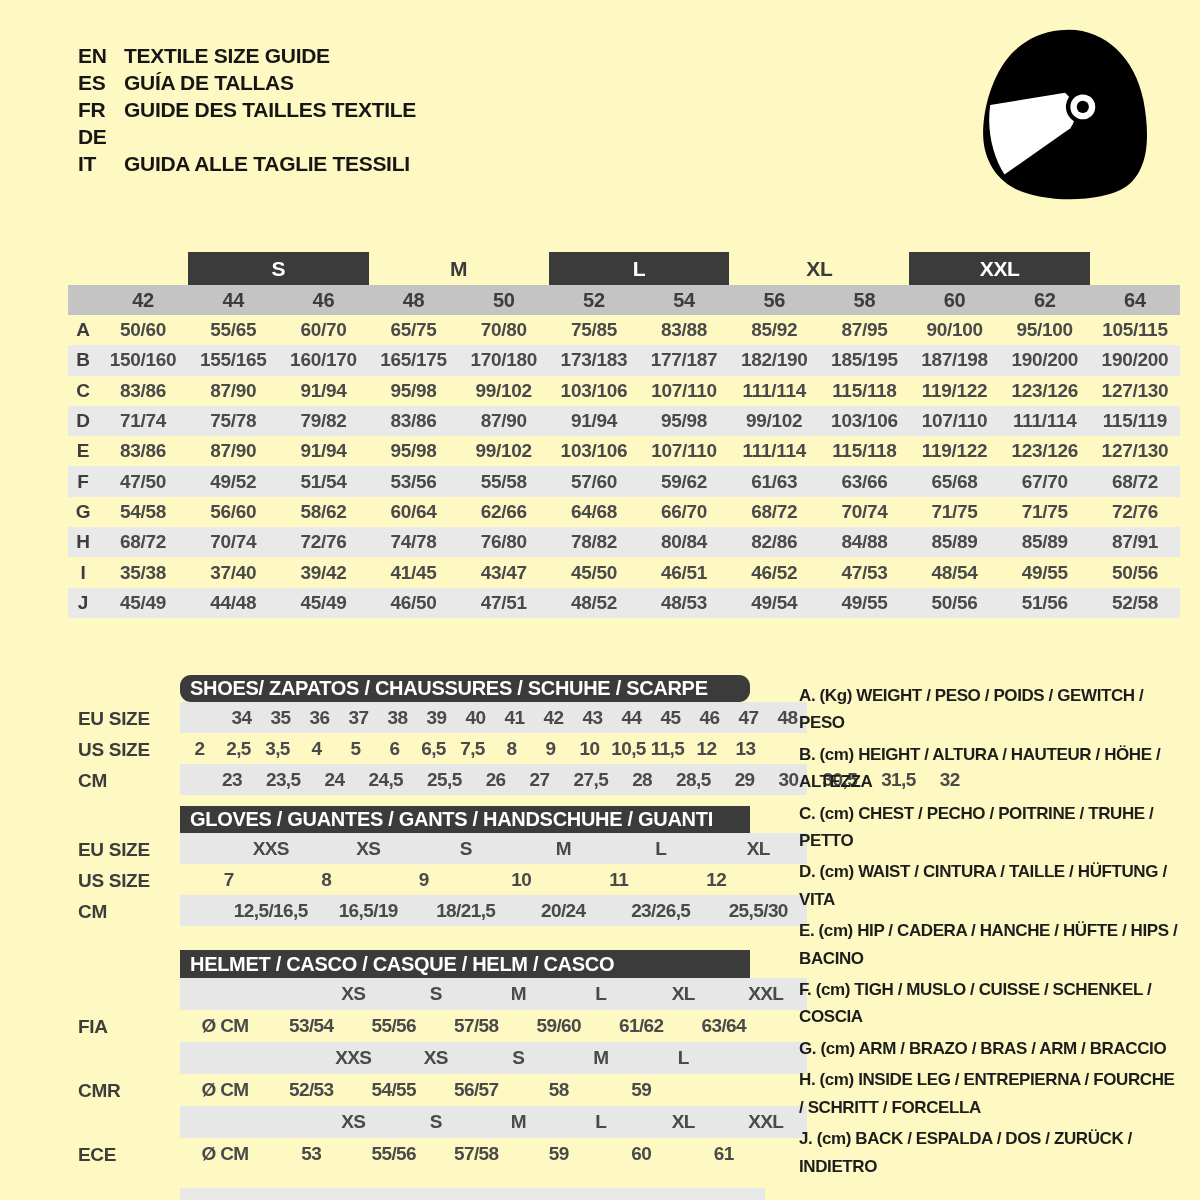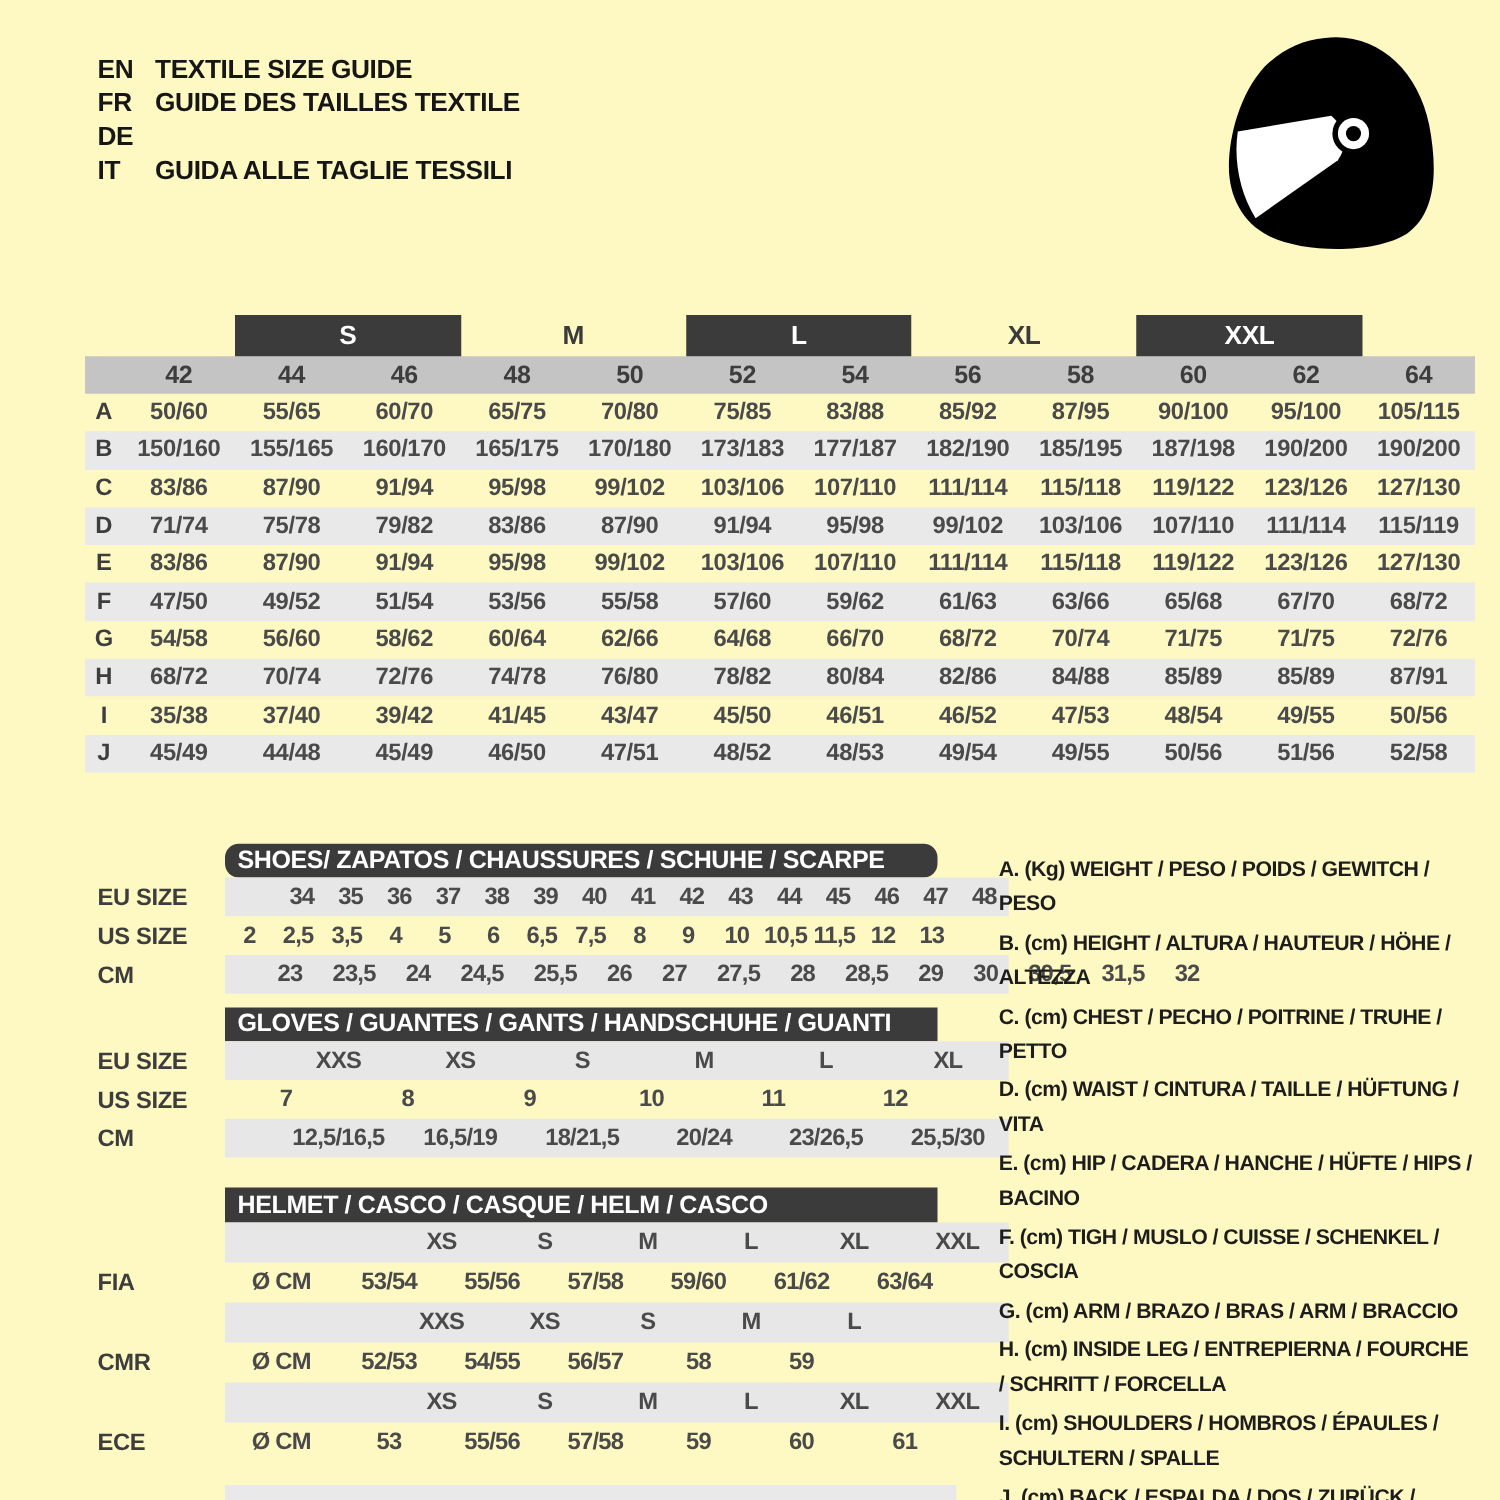--- a/index.html
+++ b/index.html
@@ -52,20 +52,24 @@
 </style>
 </head>
 <body>
 
 <div class="page">
 
   <div class="titles" id="titles">
       <div class="title-row">
         <div class="code">EN</div>
         <div class="txt">TEXTILE SIZE GUIDE</div>
+      </div>
+      <div class="title-row">
+        <div class="code">ES</div>
+        <div class="txt">GUÍA DE TALLAS</div>
       </div>
       <div class="title-row">
         <div class="code">FR</div>
         <div class="txt">GUIDE DES TAILLES TEXTILE</div>
       </div>
       <div class="title-row">
         <div class="code">DE</div>
       </div>
       <div class="title-row">
         <div class="code">IT</div>
@@ -422,19 +426,18 @@
 
   <div class="legend" id="legend">
       <div class="item">A. (Kg) WEIGHT / PESO / POIDS / GEWITCH / PESO</div>
       <div class="item">B. (cm) HEIGHT / ALTURA / HAUTEUR / HÖHE / ALTEZZA</div>
       <div class="item">C. (cm) CHEST / PECHO / POITRINE / TRUHE / PETTO</div>
       <div class="item">D. (cm) WAIST / CINTURA / TAILLE / HÜFTUNG / VITA</div>
       <div class="item">E. (cm) HIP / CADERA / HANCHE / HÜFTE / HIPS /  BACINO</div>
       <div class="item">F. (cm) TIGH / MUSLO / CUISSE / SCHENKEL / COSCIA</div>
       <div class="item">G. (cm) ARM / BRAZO / BRAS / ARM / BRACCIO</div>
       <div class="item">H. (cm) INSIDE LEG / ENTREPIERNA / FOURCHE / SCHRITT / FORCELLA</div>
-      <div class="item">I.  (cm) SHOULDERS / HOMBROS / ÉPAULES / SCHULTERN / SPALLE</div>
       <div class="item">J. (cm) BACK / ESPALDA / DOS / ZURÜCK / INDIETRO</div>
     </div>
 
   <div class="bottom-strip"></div>
 
 </div>
 
 </body></html>

